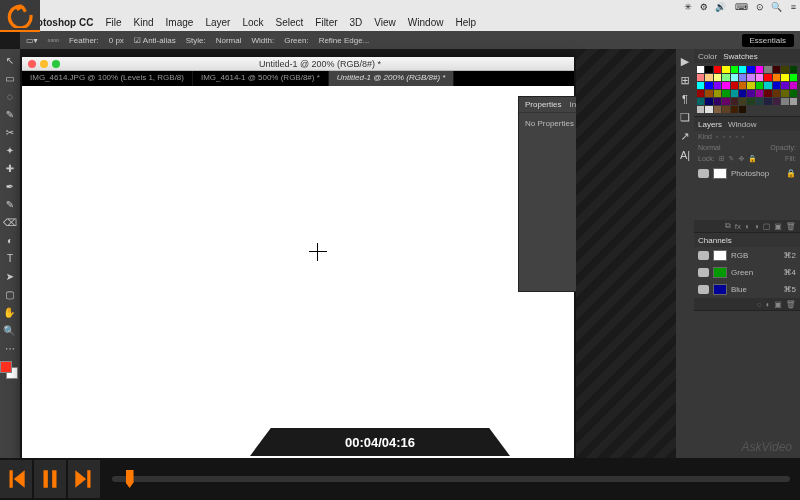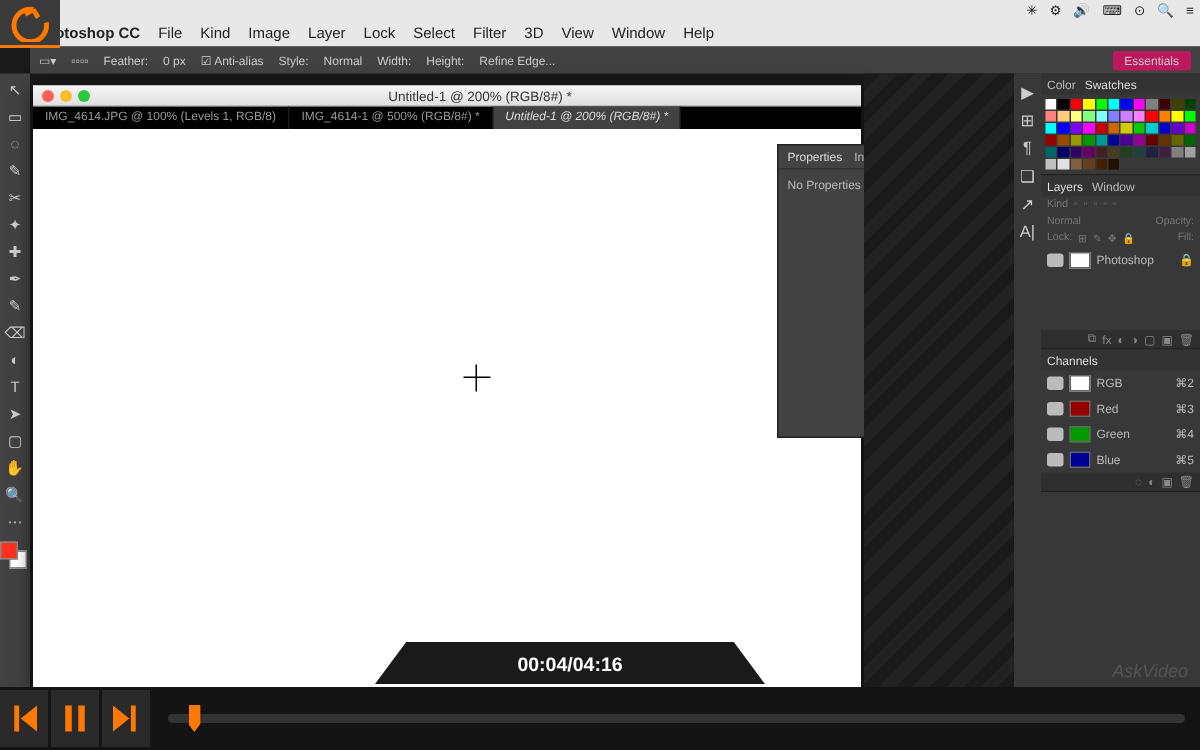--- a/index.html
+++ b/index.html
@@ -5,21 +5,21 @@
 *{margin:0;padding:0;box-sizing:border-box;font-family:Arial,Helvetica,sans-serif}
 body{width:800px;height:500px;background:#1a1a1a;position:relative;overflow:hidden}
 .back-btn{position:absolute;top:0;left:0;width:40px;height:32px;background:#3a3a3a;display:flex;align-items:center;justify-content:center;z-index:100;border-bottom:2px solid #ff7800}
 .back-btn svg{width:26px;height:26px}
 .mac-menubar{position:absolute;top:0;left:40px;right:0;height:14px;background:#e8e8e8;display:flex;align-items:center;padding:0 4px;font-size:9px;color:#222}
 .mac-menubar .right{margin-left:auto;display:flex;gap:8px;align-items:center}
 .mac-menubar .right span{font-size:9px}
 .app-menubar{position:absolute;top:14px;left:20px;right:0;height:17px;background:#e8e8e8;display:flex;align-items:center;padding:0 4px;font-size:10px;color:#222;gap:12px}
 .app-menubar b{font-weight:bold}
 .options-bar{position:absolute;top:31px;left:20px;right:0;height:18px;background:#424242;display:flex;align-items:center;padding:0 6px;font-size:8px;color:#ccc;gap:10px}
-.options-bar .ws{margin-left:auto;background:#be185d;padding:2px 8px;border-radius:2px}
+.options-bar .ws{margin-left:auto;background:#000000;padding:2px 8px;border-radius:2px}
 .workspace{position:absolute;top:49px;left:0;right:0;bottom:42px}
 .tools{position:absolute;top:0;left:0;width:20px;bottom:0;background:#424242;display:flex;flex-direction:column;padding-top:2px}
 .tools .t{width:18px;height:18px;margin:0 1px;display:flex;align-items:center;justify-content:center;color:#ccc;font-size:10px}
 .tools .fgbg{margin-top:4px;position:relative;width:18px;height:18px}
 .tools .fgbg .fg{position:absolute;top:0;left:0;width:12px;height:12px;background:#ff3020;border:1px solid #888}
 .tools .fgbg .bg{position:absolute;bottom:0;right:0;width:12px;height:12px;background:#fff;border:1px solid #888}
 .docwin{position:absolute;top:8px;left:22px;width:552px;height:402px;background:#fff;box-shadow:0 2px 12px rgba(0,0,0,.6)}
 .docwin .titlebar{height:14px;background:linear-gradient(#f6f6f6,#e0e0e0);display:flex;align-items:center;font-size:9px;color:#333;border-bottom:1px solid #bbb}
 .docwin .titlebar .dots{display:flex;gap:4px;padding:0 6px}
 .docwin .titlebar .dots i{width:8px;height:8px;border-radius:50%}
@@ -104,21 +104,21 @@
 
 <div class="options-bar">
 <span>▭▾</span>
 <span>▫▫▫▫</span>
 <span>Feather:</span>
 <span>0 px</span>
 <span>☑ <span>Anti-alias</span></span>
 <span>Style:</span>
 <span>Normal</span>
 <span>Width:</span>
-<span>Height:</span>
+<span>Green:</span>
 <span>Refine Edge...</span>
 <span class="ws">Essentials</span>
 </div>
 
 <div class="workspace">
 
 <div class="tools">
 <div class="t">↖</div>
 <div class="t">▭</div>
 <div class="t">◌</div>
@@ -304,26 +304,20 @@
             <span class="a">Channels</span>
           </div>
 <div class="row">
             <div class="eye"></div>
             <div class="thumb"></div>
             <span>RGB</span>
             <span style="margin-left:auto">⌘2</span>
           </div>
 <div class="row">
             <div class="eye"></div>
-            <div class="thumb r"></div>
-            <span>Red</span>
-            <span style="margin-left:auto">⌘3</span>
-          </div>
-<div class="row">
-            <div class="eye"></div>
             <div class="thumb g"></div>
             <span>Green</span>
             <span style="margin-left:auto">⌘4</span>
           </div>
 <div class="row">
             <div class="eye"></div>
             <div class="thumb b"></div>
             <span>Blue</span>
             <span style="margin-left:auto">⌘5</span>
           </div>

